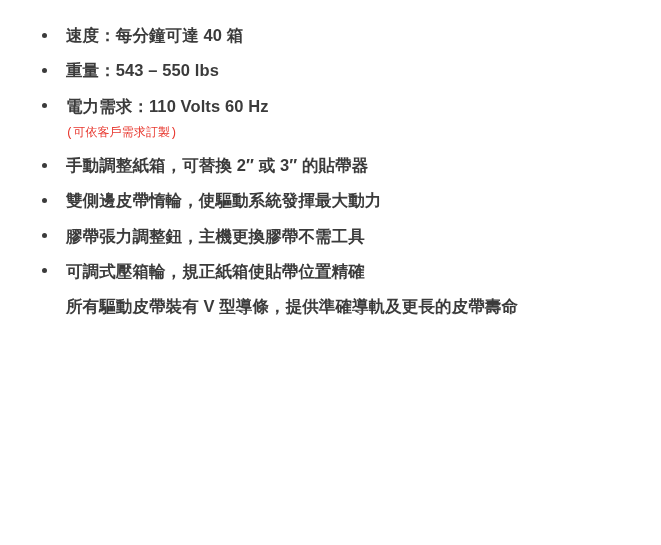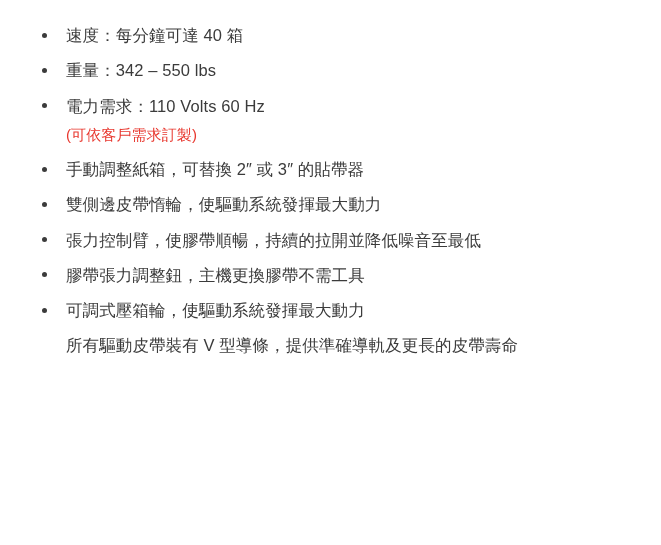--- a/index.html
+++ b/index.html
@@ -37,50 +37,52 @@
     left: 16px;
     top: 0.52em;
     width: 5px;
     height: 5px;
     border-radius: 50%;
     background: #3b3b3b;
     display: block;
   }
   .sub-note {
     color: #e8372e;
-    font-size: 15px;
+    font-size: 12px;
     line-height: 1.35;
     margin-top: 8px;
     display: block;
+    font-family: Liberation Mono, monospace;
   }
   .cont-line {
     display: block;
     margin-top: 9px;
     font-size: 16.5px;
     line-height: 1.35;
     color: #3b3b3b;
   }
   .item-main {
     display: block;
+    font-weight: bold;
   }
 </style>
 </head>
 <body>
 
 <div class="spec-sheet">
   <ul class="spec-list">
 
     <li class="spec-item">
       <span class="bullet"></span>
       <span class="item-main">速度：每分鐘可達 40 箱</span>
     </li>
 
     <li class="spec-item">
       <span class="bullet"></span>
-      <span class="item-main">重量：342 – 550 lbs</span>
+      <span class="item-main">重量：543 – 550 lbs</span>
     </li>
 
     <li class="spec-item">
       <span class="bullet"></span>
       <span class="item-main">電力需求：110 Volts 60 Hz</span>
       <span class="sub-note">(可依客戶需求訂製)</span>
     </li>
 
 
     <li class="spec-item">
@@ -90,33 +92,29 @@
 
     <li class="spec-item">
       <span class="bullet"></span>
       <span class="item-main">雙側邊皮帶惰輪，使驅動系統發揮最大動力</span>
     </li>
 
 
 
 
 
-    <li class="spec-item">
-      <span class="bullet"></span>
-      <span class="item-main">張力控制臂，使膠帶順暢，持續的拉開並降低噪音至最低</span>
-    </li>
 
     <li class="spec-item">
       <span class="bullet"></span>
       <span class="item-main">膠帶張力調整鈕，主機更換膠帶不需工具</span>
     </li>
 
     <li class="spec-item">
       <span class="bullet"></span>
-      <span class="item-main">可調式壓箱輪，使驅動系統發揮最大動力</span>
+      <span class="item-main">可調式壓箱輪，規正紙箱使貼帶位置精確</span>
     </li>
 
     <li class="spec-item">
 
       <span class="item-main">所有驅動皮帶裝有 V 型導條，提供準確導軌及更長的皮帶壽命</span>
     </li>
 
   </ul>
 </div>
 

